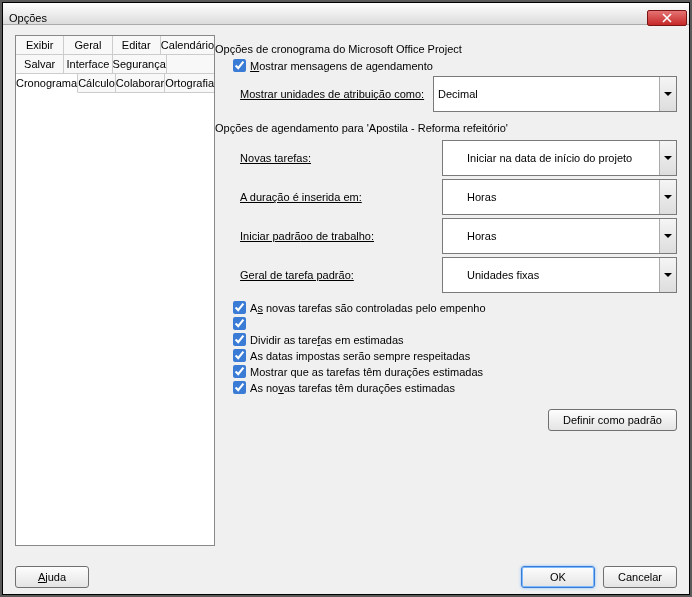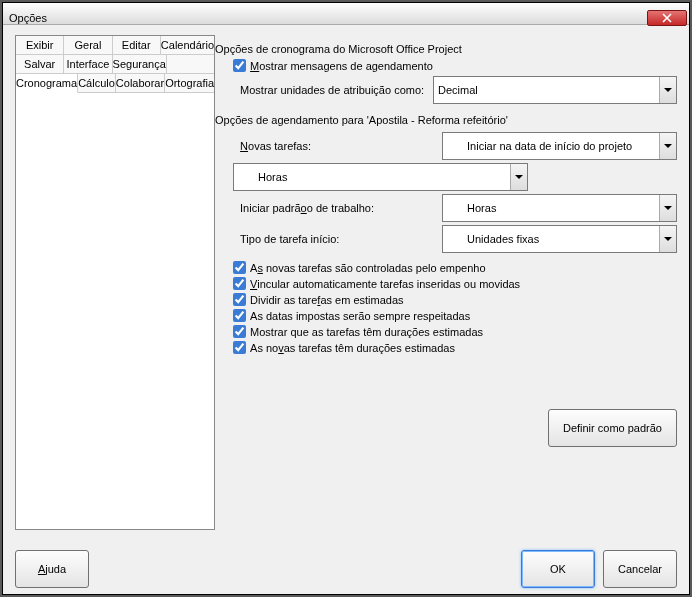--- a/index.html
+++ b/index.html
@@ -19,38 +19,38 @@
 
 .content { flex: 1; padding: 2px 0 0 0; }
 .section-title { color: #000; margin: 6px 0 4px 0; }
 .indent { padding-left: 18px; }
 
 .chkrow { display: flex; align-items: center; margin: 2px 0; }
 .chkrow input { margin-right: 4px; width: 13px; height: 13px; accent-color: #3a7bd5; }
 .chkrow label { cursor: pointer; }
 
 .form-row { display: flex; align-items: center; margin: 3px 0; }
-.form-row .lbl { width: 200px; padding-left: 7px; }
-.combo { flex: 1; height: 28px; border: 1px solid #7a7a7a; background: #fff; display: flex; align-items: center; position: relative; }
+.form-row .lbl { width: 200px; padding-left: 7px; text-decoration: underline; }
+.combo { flex: 1; height: 36px; border: 1px solid #7a7a7a; background: #fff; display: flex; align-items: center; position: relative; }
 .combo .val { flex: 1; padding: 0 4px; color: #000; }
 .combo .arrow { width: 17px; height: 100%; border-left: 1px solid #aaa; background: linear-gradient(#f5f5f5, #ddd); display: flex; align-items: center; justify-content: center; }
 .combo .arrow::after { content: ""; border-left: 4px solid transparent; border-right: 4px solid transparent; border-top: 4px solid #000; }
 
 .form-row-short .combo { max-width: 295px; }
 
 .schedule { margin-top: 6px; }
 .schedule .form-row .lbl { width: 209px; }
 .schedule .combo { max-width: 295px; padding-left: 20px; }
 
 .chks2 { margin-top: 8px; }
 .chks2 .chkrow { margin: 3px 0; }
 
 .set-default-btn { position: absolute; right: 12px; top: 384px; }
 
-.btn { height: 38px; min-width: 74px; padding: 0 14px; border: 1px solid #707070; background: linear-gradient(#fdfdfd, #e4e4e4); border-radius: 3px; cursor: pointer; font-size: 11px; display: inline-flex; align-items: center; justify-content: center; }
+.btn { height: 22px; min-width: 74px; padding: 0 14px; border: 1px solid #707070; background: linear-gradient(#fdfdfd, #e4e4e4); border-radius: 3px; cursor: pointer; font-size: 11px; display: inline-flex; align-items: center; justify-content: center; }
 .btn.wide { min-width: 116px; }
 .btn.primary { border: 1px solid #3a7bd5; box-shadow: 0 0 0 1px #7db9ff inset, 0 0 3px #7db9ff; }
 
 .footer { display: flex; align-items: center; padding: 6px 0 6px 12px; }
 .footer .spacer { flex: 1; }
 .footer .btn { margin-right: 8px; }
 .footer .btn:last-child { margin-right: 12px; }
 
 .und { text-decoration: underline; }
 </style>
@@ -108,48 +108,48 @@
       <div class="section-title" style="margin-top:10px;">Opções de agendamento para 'Apostila - Reforma refeitório'</div>
       <div class="indent schedule">
         <div class="form-row">
           <div class="lbl"><span class="und">N</span><span>ovas tarefas:</span></div>
           <div class="combo">
             <div class="val">Iniciar na data de início do projeto</div>
             <div class="arrow"></div>
           </div>
         </div>
         <div class="form-row">
+          <div class="lbl"><span class="und">A</span><span> duração é inserida em:</span></div>
           <div class="combo">
             <div class="val">Horas</div>
             <div class="arrow"></div>
           </div>
         </div>
         <div class="form-row">
           <div class="lbl"><span>Iniciar padrã</span><span class="und">o</span><span>o de trabalho:</span></div>
           <div class="combo">
             <div class="val">Horas</div>
             <div class="arrow"></div>
           </div>
         </div>
         <div class="form-row">
-          <div class="lbl">Tipo de tarefa início:</div>
+          <div class="lbl">Geral de tarefa padrão:</div>
           <div class="combo">
             <div class="val">Unidades fixas</div>
             <div class="arrow"></div>
           </div>
         </div>
 
         <div class="chks2">
           <div class="chkrow">
             <input type="checkbox" checked="" style="">
             <label><span>A</span><span class="und">s</span><span> novas tarefas são controladas pelo empenho</span></label>
           </div>
           <div class="chkrow">
             <input type="checkbox" checked="" style="">
-            <label><span class="und">V</span><span>incular automaticamente tarefas inseridas ou movidas</span></label>
           </div>
           <div class="chkrow">
             <input type="checkbox" checked="" style="">
             <label><span>Dividir as tare</span><span class="und">f</span><span>as em estimadas</span></label>
           </div>
           <div class="chkrow">
             <input type="checkbox" checked="" style="">
             <label>As datas impostas serão sempre respeitadas</label>
           </div>
           <div class="chkrow">

